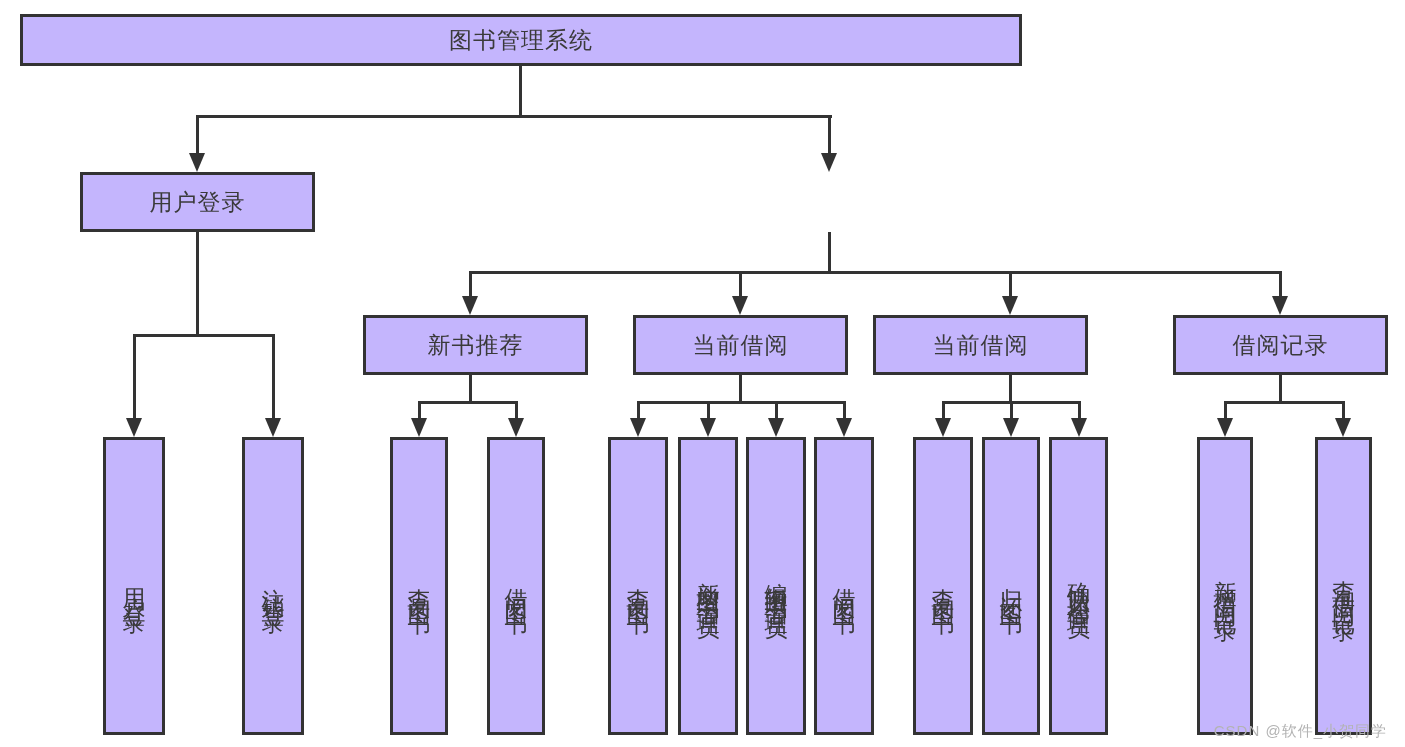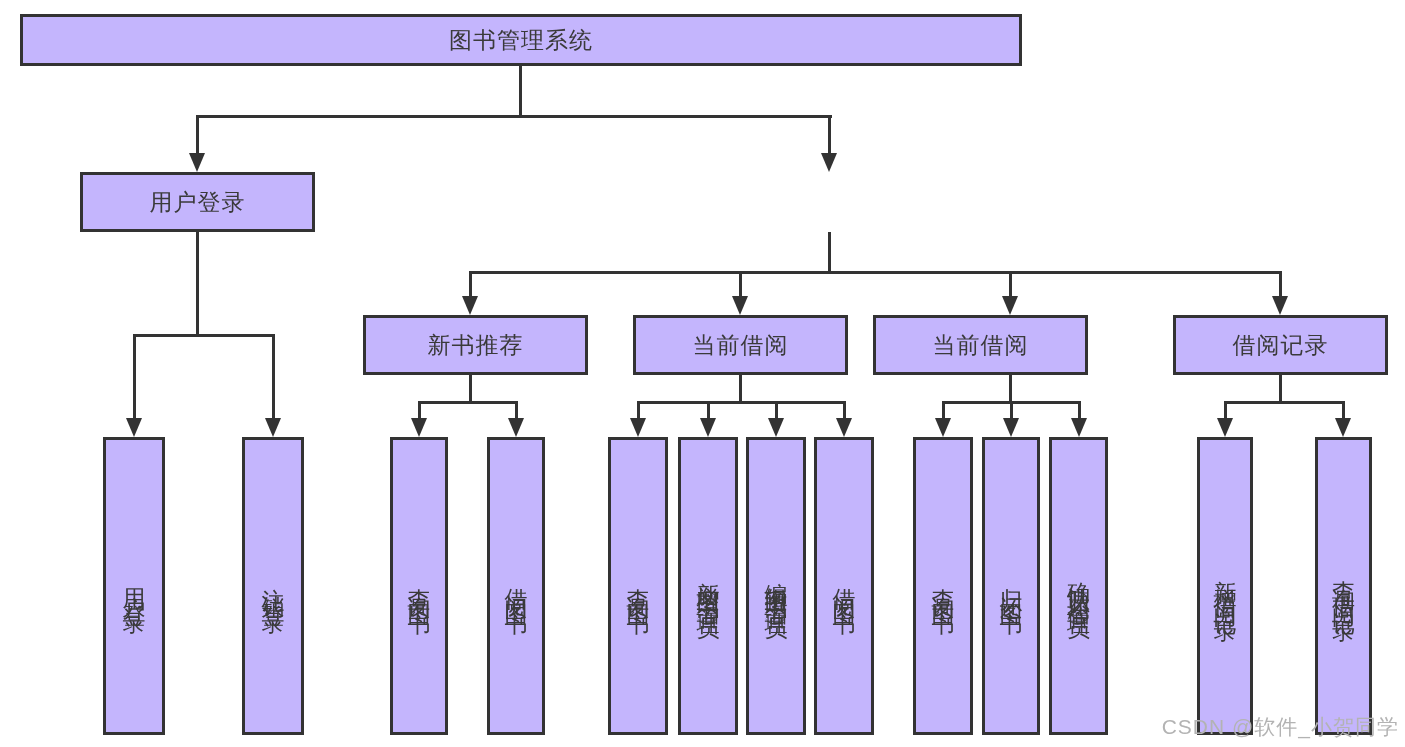--- a/index.html
+++ b/index.html
@@ -33,23 +33,23 @@
   .hl { position: absolute; height: 3px; background: #333333; }
   .arrow {
     position: absolute;
     width: 0; height: 0;
     border-left: 8px solid transparent;
     border-right: 8px solid transparent;
     border-top: 19px solid #333333;
   }
   #watermark {
     position: absolute;
-    right: 6px;
+    right: 18px;
     bottom: 6px;
-    font-size: 21px;
+    font-size: 15px;
     color: #b3b3b3;
     letter-spacing: 1px;
     white-space: nowrap;
   }
 </style>
 </head>
 <body>
 
 <div id="stage">
 

